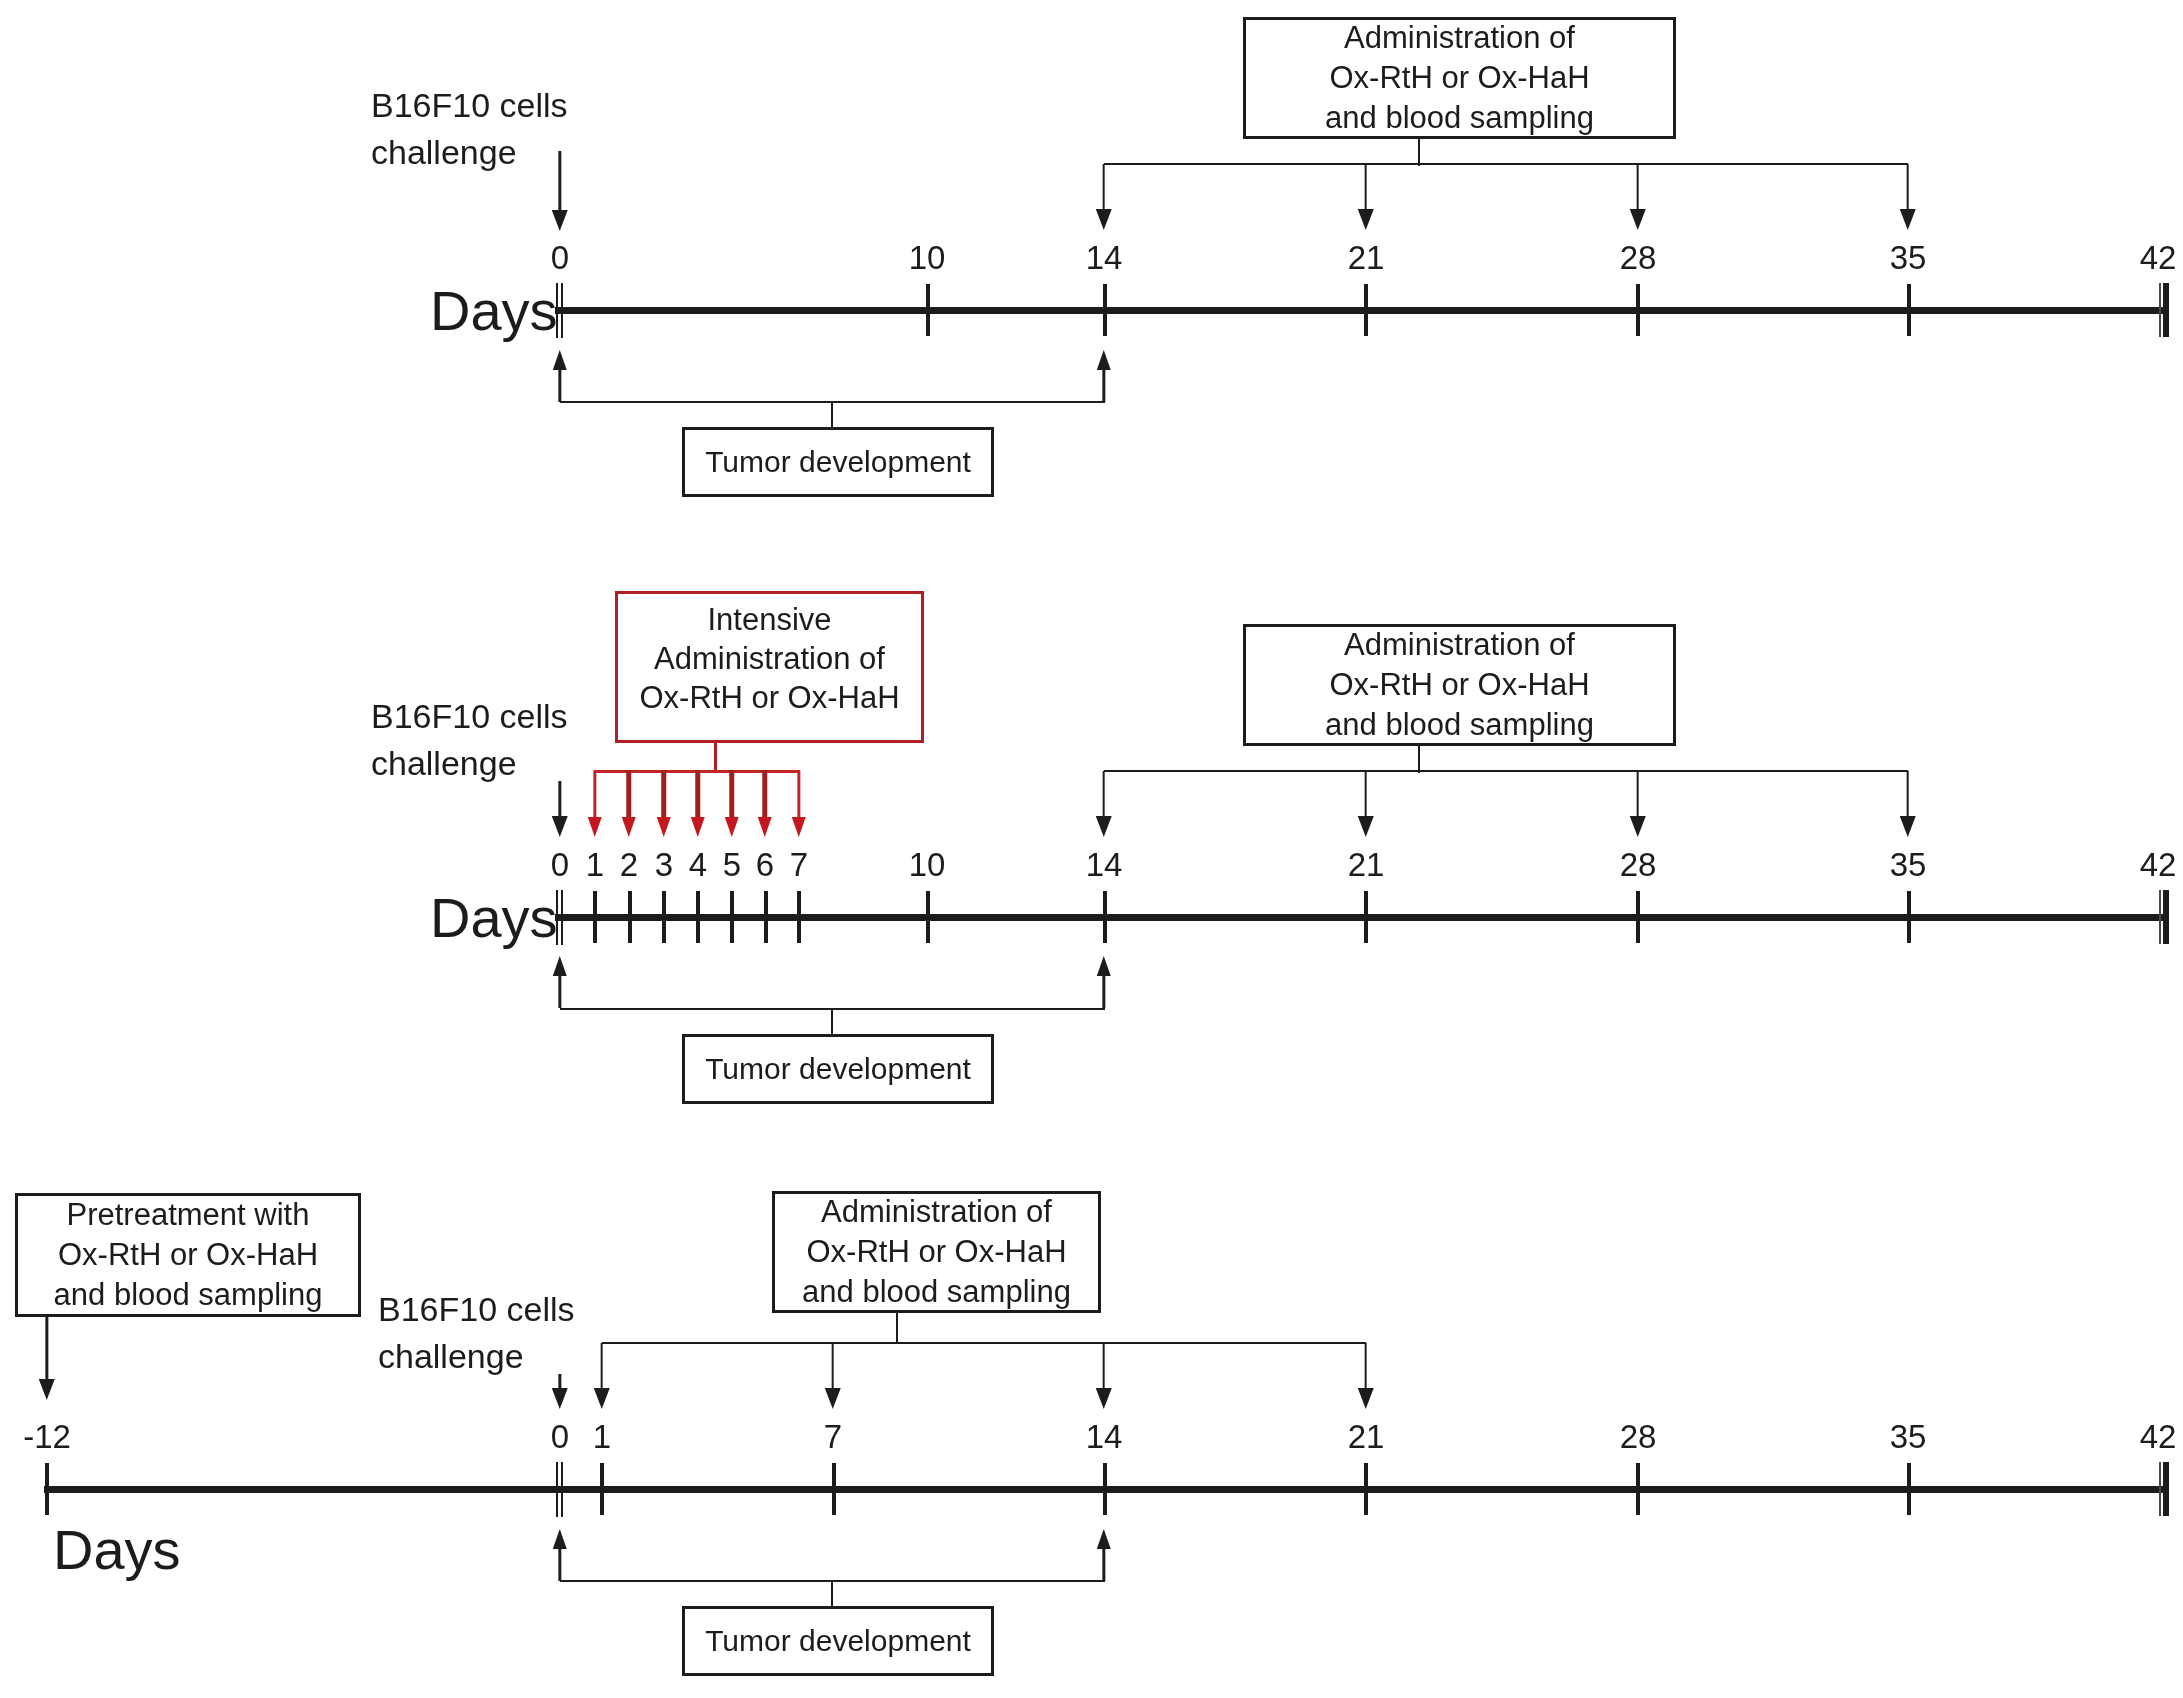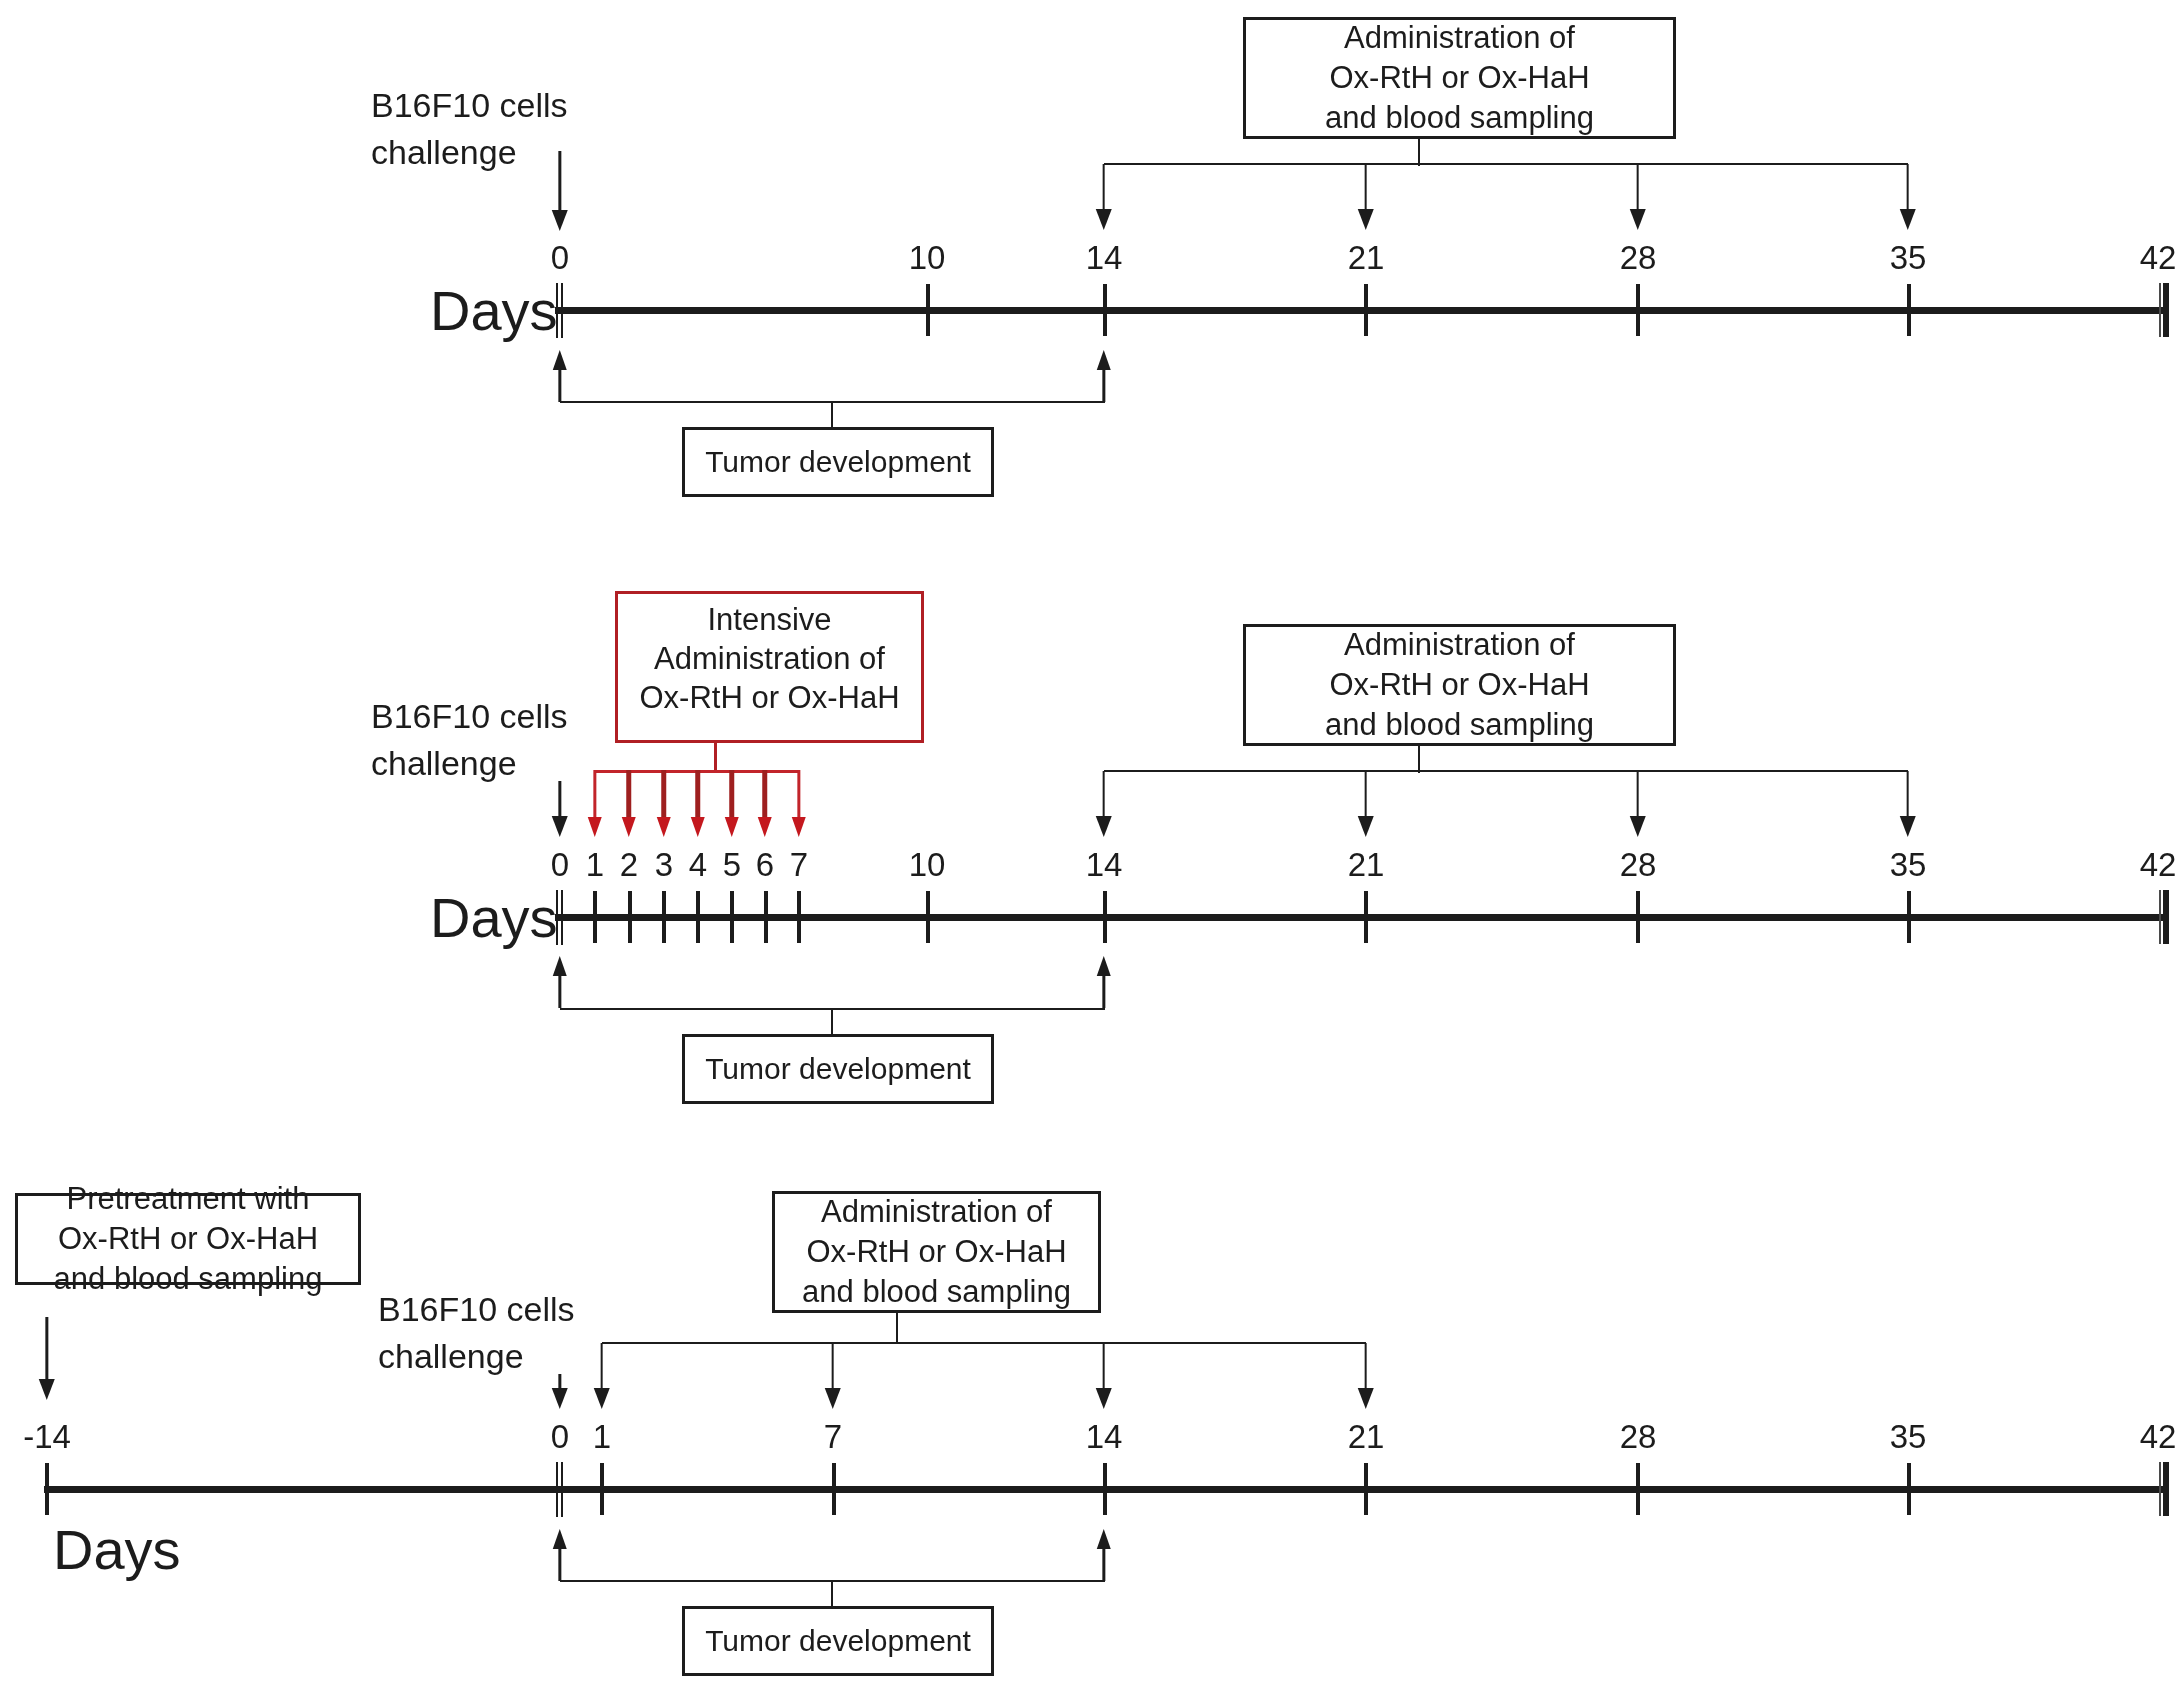--- a/index.html
+++ b/index.html
@@ -51,21 +51,21 @@
   <div class="vline" style="left:714px;top:742px;height:29px;width:2.8px;background:#b01f24;"></div>
   <div class="bigtxt" style="left:371px;top:693px;">B16F10 cells
 challenge</div>
   <div class="bx" style="left:1243px;top:624px;width:433px;height:122px;">Administration of
 Ox-RtH or Ox-HaH
 and blood sampling</div>
   <div class="vline" style="left:1418px;top:745px;height:27.5px;"></div>
   <div class="days right" style="left:430px;top:895px;width:108px;">Days</div>
   <div class="tumorbx" style="left:682px;top:1034px;width:312px;height:70px;">Tumor development</div>
 
-  <div class="bx" style="left:15px;top:1193px;width:346px;height:92px;">Pretreatment with
+  <div class="bx" style="left:15px;top:1193px;width:346px;height:124px;">Pretreatment with
 Ox-RtH or Ox-HaH
 and blood sampling</div>
   <div class="bigtxt" style="left:378px;top:1286px;">B16F10 cells
 challenge</div>
   <div class="bx" style="left:772px;top:1191px;width:329px;height:122px;">Administration of
 Ox-RtH or Ox-HaH
 and blood sampling</div>
   <div class="vline" style="left:896px;top:1312px;height:30px;"></div>
   <div class="days" style="left:53px;top:1527px;">Days</div>
   <div class="tumorbx" style="left:682px;top:1606px;width:312px;height:70px;">Tumor development</div>
@@ -206,21 +206,21 @@
     <div class="arr" style="left: 1104px; top: 956px; width: 22.5px; height: 52px;">
       <div class="stem" style="top: 17px; height: 35px; width: 2.8px; background: rgb(28, 28, 28);"></div>
       <div class="head" style="top: 0px; border-left: 7.9px solid transparent; border-right: 7.9px solid transparent; border-bottom: 20px solid rgb(28, 28, 28);"></div>
     </div>
     <div class="hline" style="left: 560px; top: 1008px; width: 545px;"></div>
     <div class="vline" style="left: 831px; top: 1010px; height: 24px;"></div>
     <div class="tl" style="left: 44px; top: 1486px; width: 2125px;"></div>
     <div class="endthin" style="left: 2159px; top: 1462px;"></div>
     <div class="endthick" style="left: 2163px; top: 1462px;"></div>
     <div class="tick" style="left: 45px; top: 1463px;"></div>
-    <div class="dlab" style="left: 47px; top: 1417px;">-14</div>
+    <div class="dlab" style="left: 47px; top: 1417px;">-12</div>
     <div class="tick0" style="left: 556px; top: 1462px;"></div>
     <div class="tick0" style="left: 561px; top: 1462px;"></div>
     <div class="dlab" style="left: 560px; top: 1417px;">0</div>
     <div class="tick" style="left: 600px; top: 1463px;"></div>
     <div class="dlab" style="left: 602px; top: 1417px;">1</div>
     <div class="tick" style="left: 832px; top: 1463px;"></div>
     <div class="dlab" style="left: 833px; top: 1417px;">7</div>
     <div class="tick" style="left: 1103px; top: 1463px;"></div>
     <div class="dlab" style="left: 1104px; top: 1417px;">14</div>
     <div class="tick" style="left: 1364px; top: 1463px;"></div>

